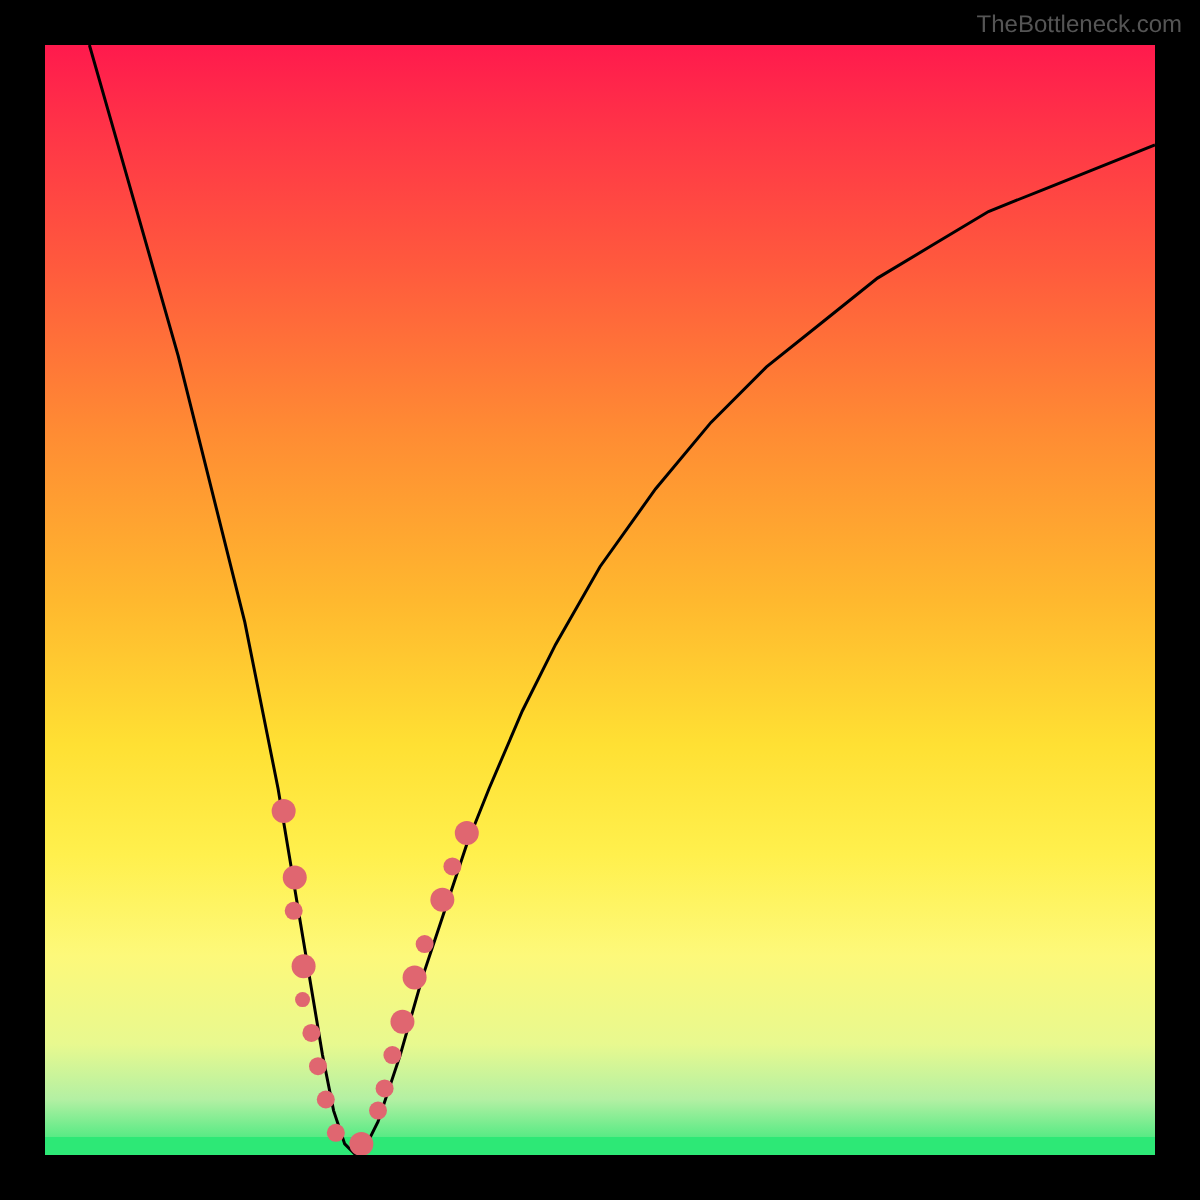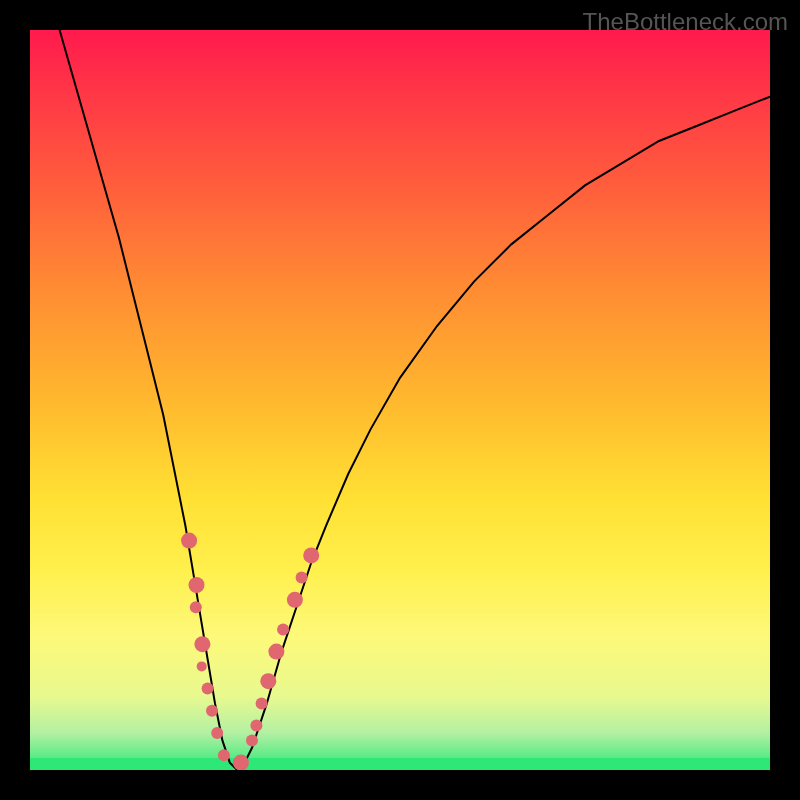--- a/index.html
+++ b/index.html
@@ -12,21 +12,21 @@
       height: 800px;
       background: #000;
       position: relative;
       overflow: hidden;
     }
     .watermark {
       position: absolute;
       top: 8px;
       right: 12px;
       font-family: Arial, sans-serif;
-      font-size: 24px;
+      font-size: 16px;
       color: #555;
       z-index: 10;
     }
     .chart-area {
       position: absolute;
       top: 30px;
       left: 30px;
       width: 740px;
       height: 740px;
       background: linear-gradient(to bottom,

